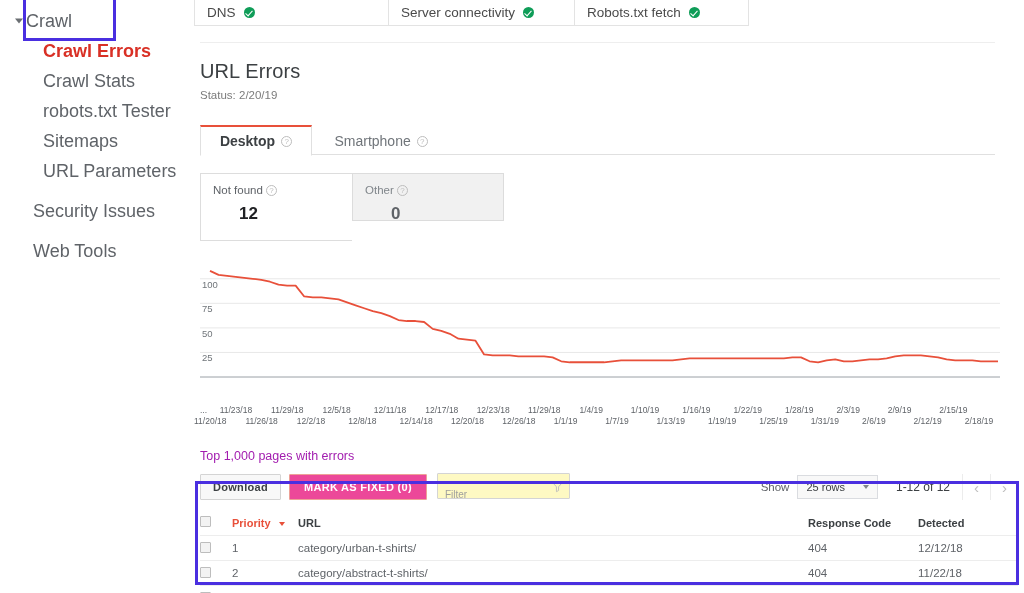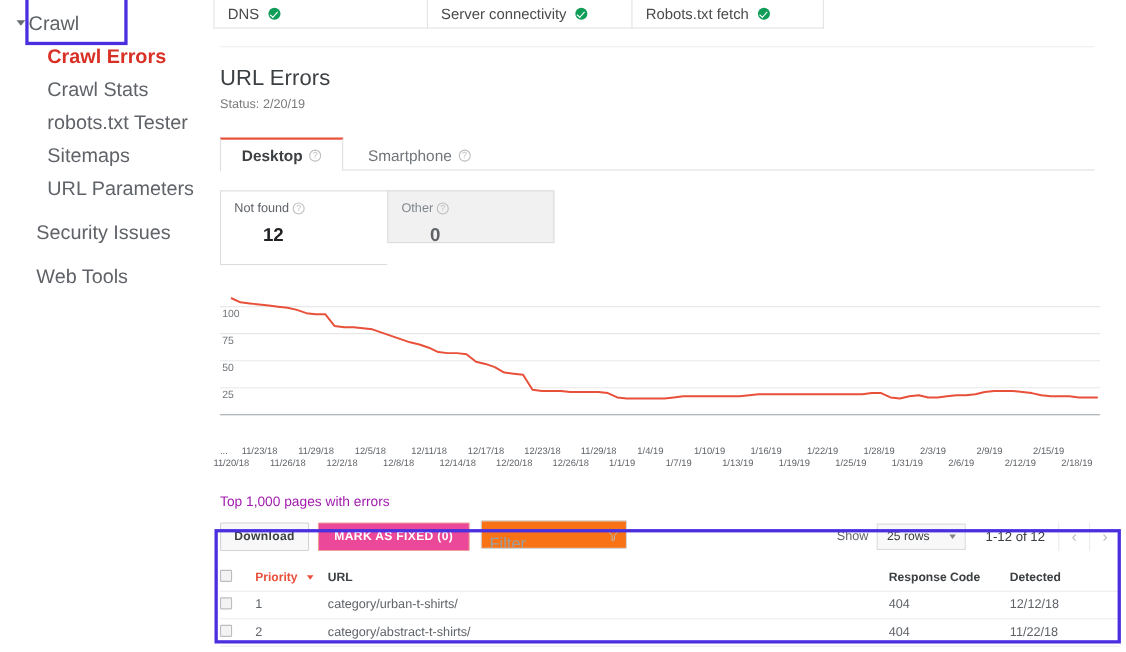--- a/index.html
+++ b/index.html
@@ -173,23 +173,23 @@
     border: 1px solid #d4d4d4; background: #f8f8f8; color: #3c4043;
     cursor: pointer; border-radius: 1px;
   }
   .btn-fixed {
     background: #ec4899; border: 1px solid #eda197; color: #ffffff;
     margin-left: 8px; padding: 0 14px;
   }
   .filter-wrap { position: relative; margin-left: 10px; }
   .filter-input {
     width: 133px; height: 26px; border: 1px solid #d4d4d4;
-    padding: 16px 24px 0 7px; font-size: 15px; color: #3c4043;
+    padding: 16px 24px 0 7px; font-size: 10px; color: #3c4043;
     font-family: "Liberation Sans", sans-serif; border-radius: 1px;
-    background: #f97316;
+    background: #fef9c3;
   }
   .filter-input::placeholder { color: #9e9e9e; }
   .funnel { position: absolute; right: 6px; top: 7px; }
   .pager { margin-left: auto; display: flex; align-items: center; font-size: 11.5px; color: #5f6368; }
   .pager .lbl { margin-right: 8px; }
   .rows-select {
     display: inline-flex; align-items: center; gap: 18px;
     height: 24px; padding: 0 8px; border: 1px solid #dadce0;
     background: #f8f8f8; font-size: 11px; color: #3c4043; cursor: pointer;
   }

